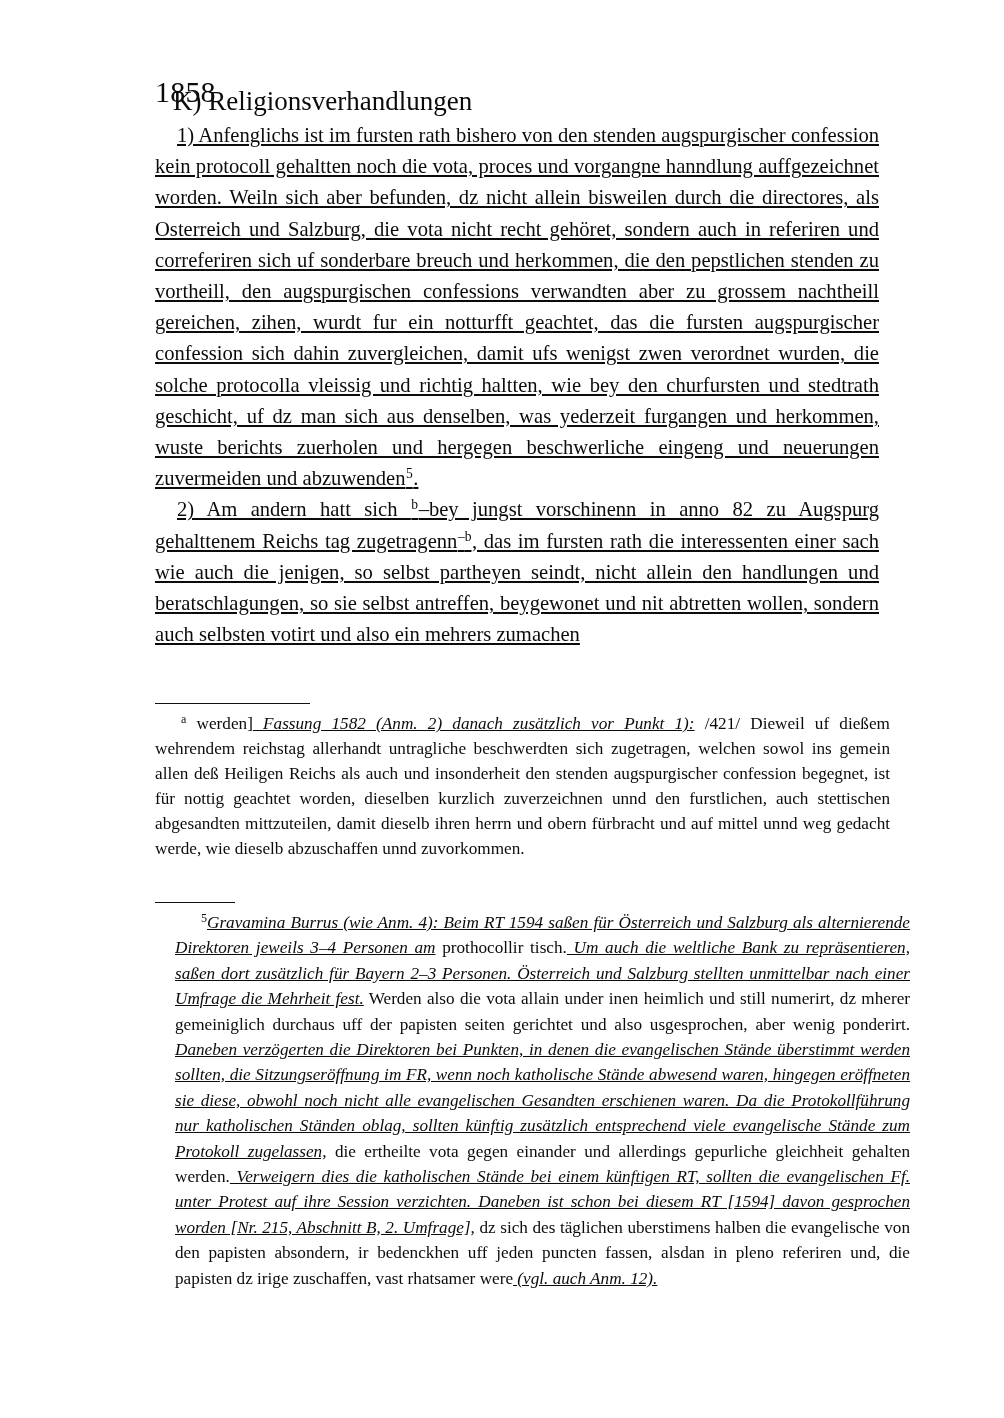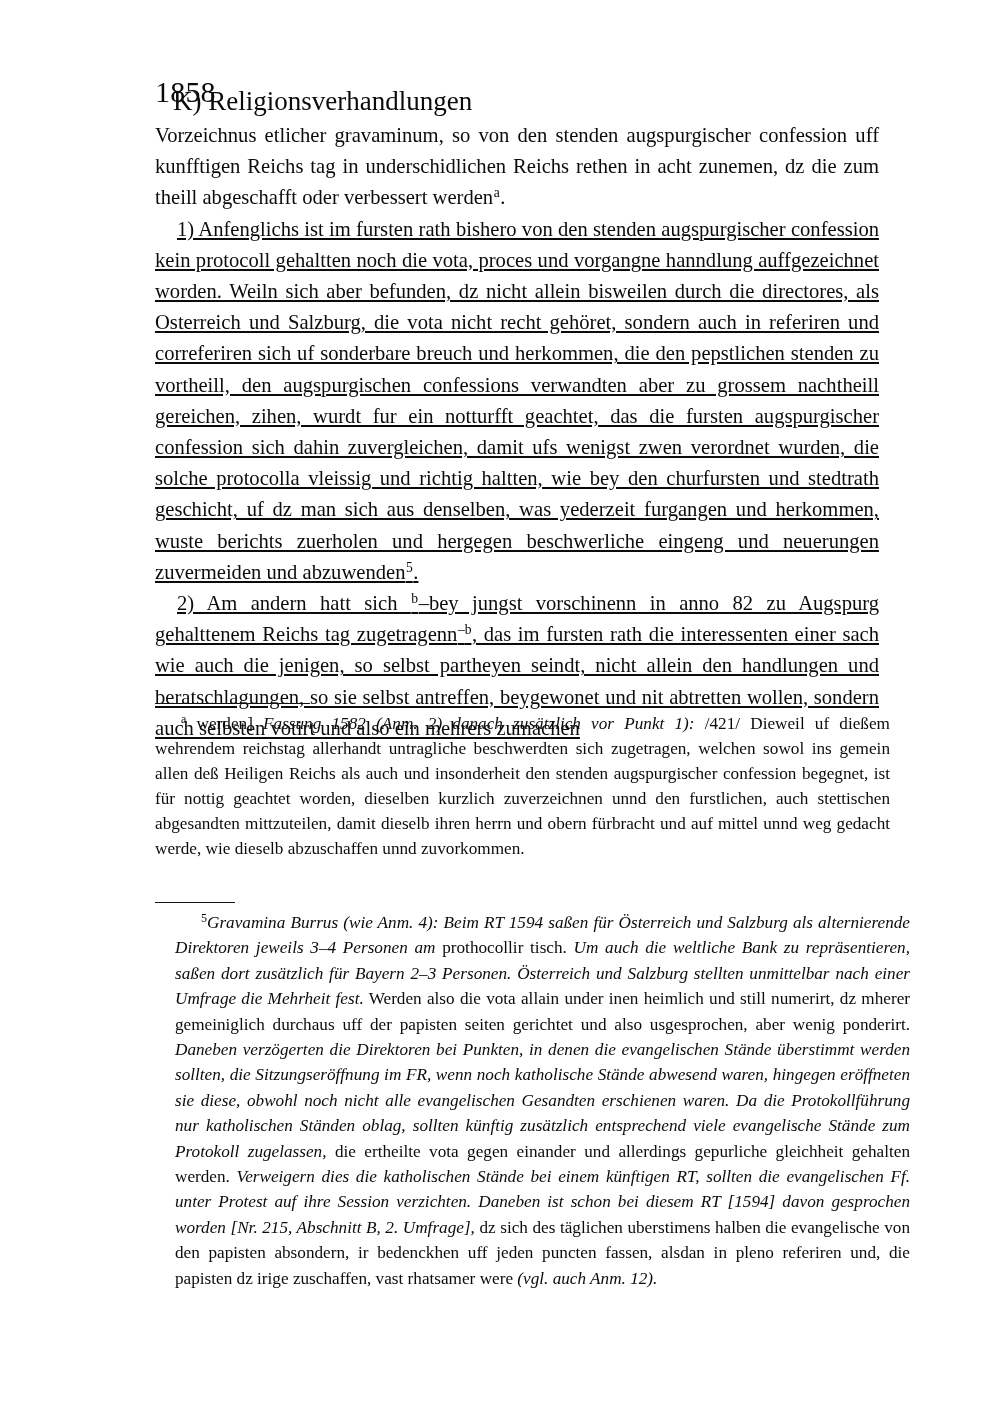--- a/index.html
+++ b/index.html
@@ -90,21 +90,21 @@
     margin: 0;
     font-size: 17.2px;
     line-height: 25.0px;
     text-align: justify;
     text-justify: inter-word;
     hyphens: manual;
   }
   p.app-par.indent { text-indent: 26px; }
   p.app-par.fn5 { line-height: 25.4px; }
 
-  i, .it { font-style: italic; }
+  i, .it { font-style: italic; text-decoration: underline; }
   .rm { font-style: normal; }
 
   
   sup.ref {
     font-size: 0.66em;
     line-height: 0;
     vertical-align: 0.52em;
     font-style: normal;
     padding: 0 0.5px;
   }
@@ -120,21 +120,20 @@
 
 <div class="page">
 
   <div class="runhead">
     <span class="folio">1858</span>
     <span class="runhead-title">K) Religionsverhandlungen</span>
   </div>
 
   <div class="body-block">
 
-    <p class="body-par"><span>Vorzeichnus etlicher gravaminum, so von den stenden augspurgischer confession uff kunfftigen Reichs tag in underschidlichen Reichs rethen in acht zunemen, dz die zum theill abgeschafft oder verbessert werden</span><sup class="ref">a</sup><span>.</span></p>
 
     <p class="body-par indent"><span>1) Anfenglichs ist im fursten rath bishero von den stenden augspurgischer confession kein protocoll gehaltten noch die vota, proces und vorgangne hanndlung auffgezeichnet worden. Weiln sich aber befunden, dz nicht allein bisweilen durch die directores, als Osterreich und Salzburg, die vota nicht recht gehöret, sondern auch in referiren und correferiren sich uf sonderbare breuch und herkommen, die den pepstlichen stenden zu vortheill, den augspurgischen confessions verwandten aber zu grossem nachtheill gereichen, zihen, wurdt fur ein notturfft geachtet, das die fursten augspurgischer confession sich dahin zuvergleichen, damit ufs wenigst zwen verordnet wurden, die solche protocolla vleissig und richtig haltten, wie bey den churfursten und stedtrath geschicht, uf dz man sich aus denselben, was yederzeit furgangen und herkommen, wuste berichts zuerholen und hergegen beschwerliche eingeng und neuerungen zuvermeiden und abzuwenden</span><sup class="ref">5</sup><span>.</span></p>
 
     <p class="body-par indent"><span>2) Am andern hatt sich </span><sup class="ref">b</sup><span>–bey jungst vorschinenn in anno 82 zu Augspurg gehalttenem Reichs tag zugetragenn</span><sup class="ref"><span>–</span><span>b</span></sup><span>, das im fursten rath die interessenten einer sach wie auch die jenigen, so selbst partheyen seindt, nicht allein den handlungen und beratschlagungen, so sie selbst antreffen, beygewonet und nit abtretten wollen, sondern auch selbsten votirt und also ein mehrers zumachen</span></p>
 
   </div>
 
   <div class="rule rule-a"></div>
 
   <div class="app-block app-a">

